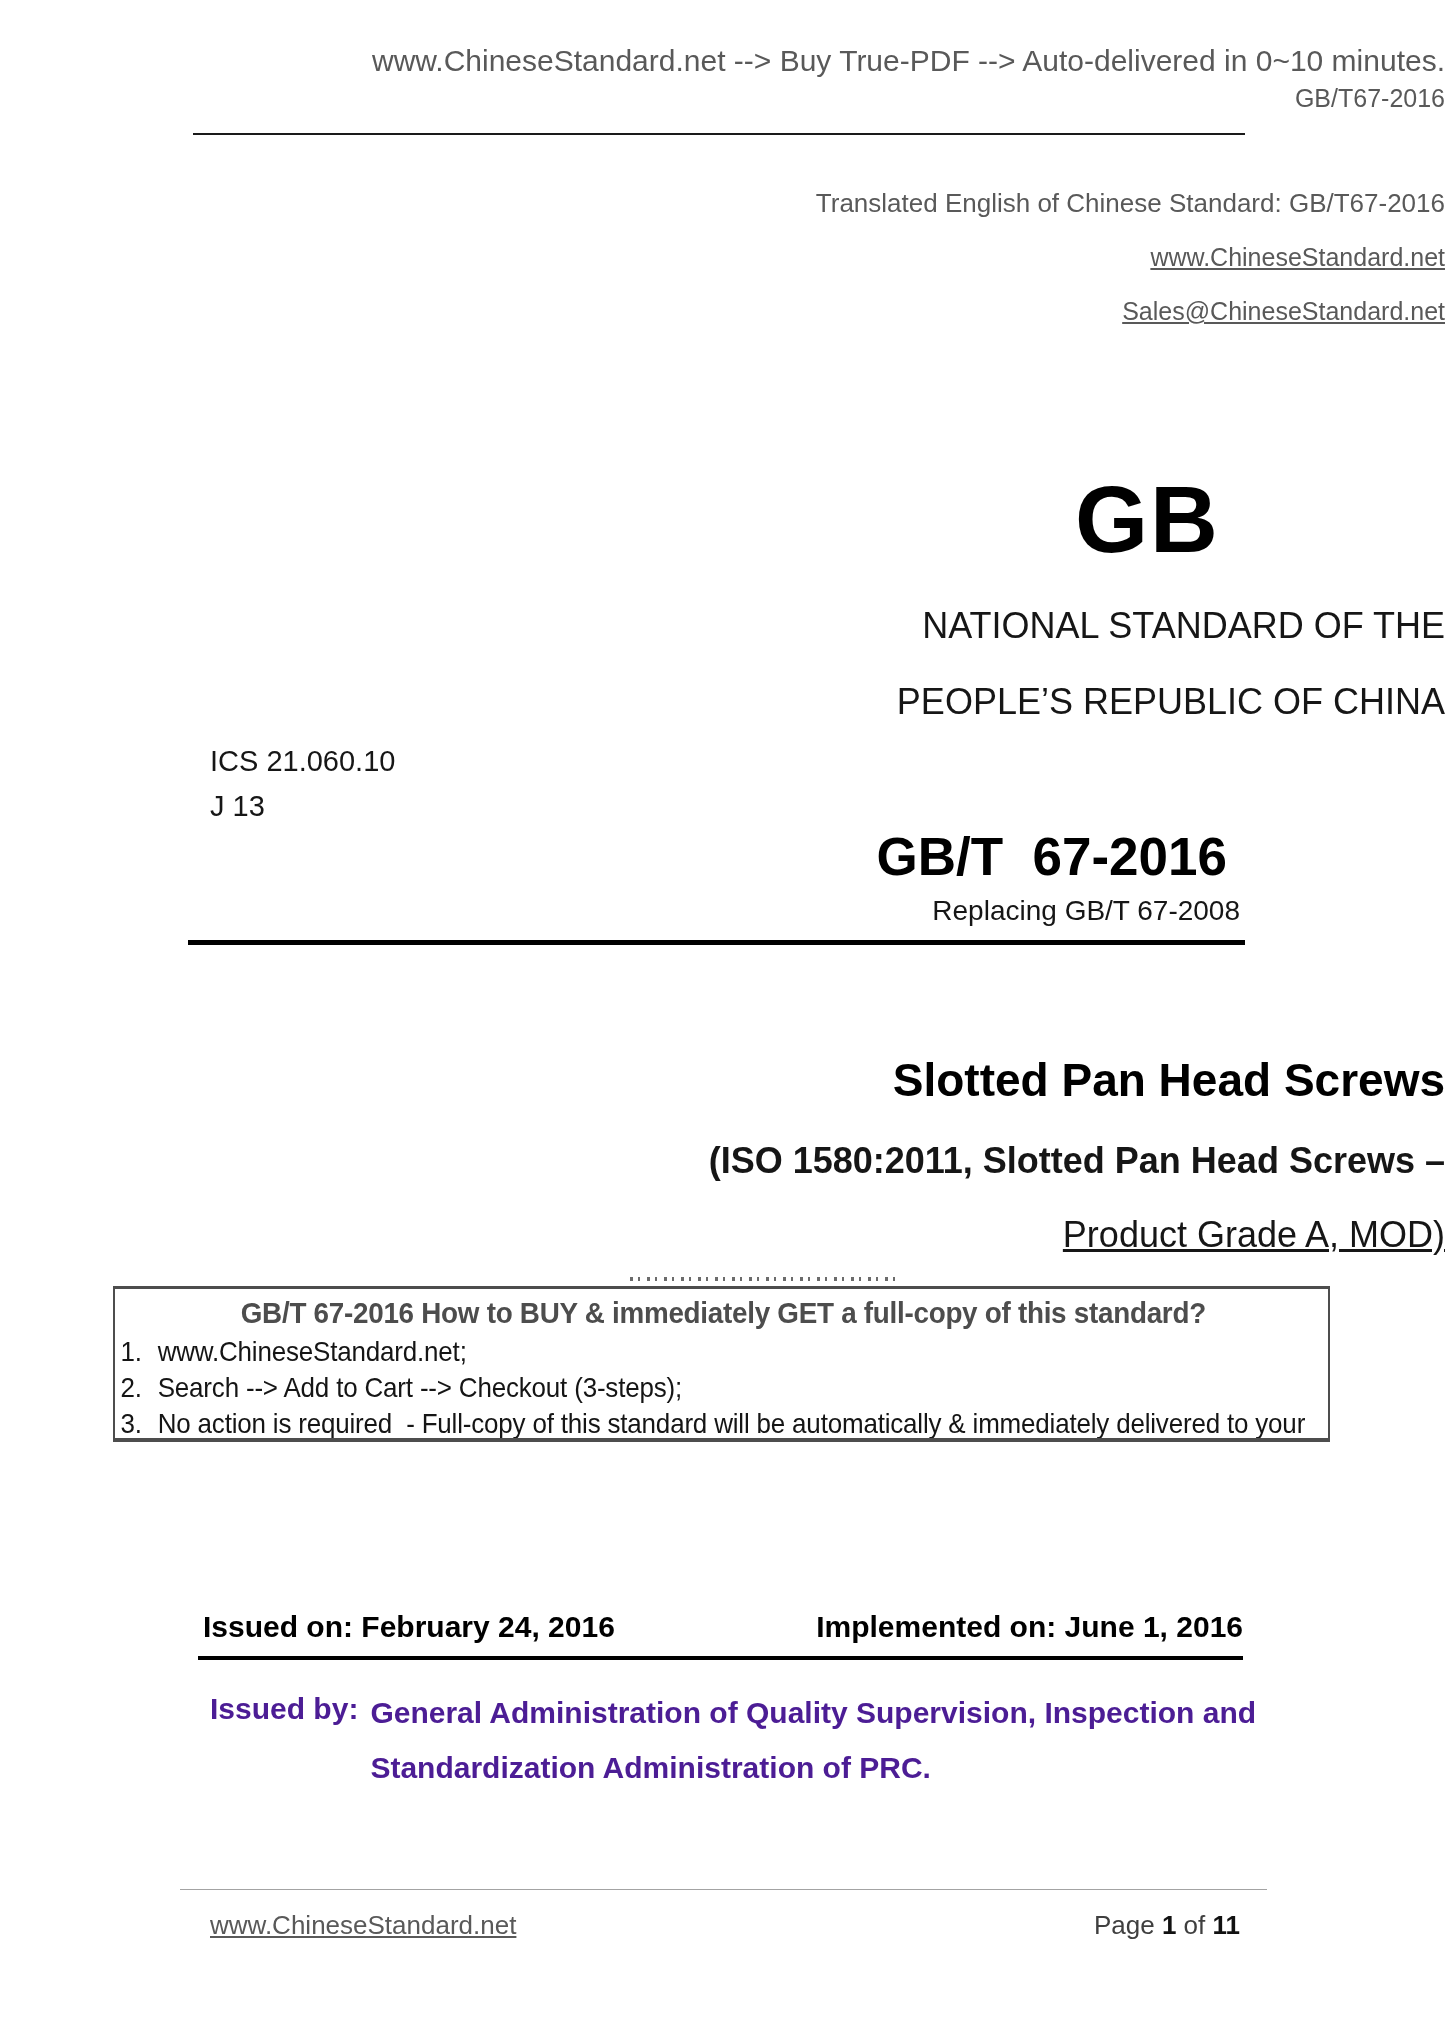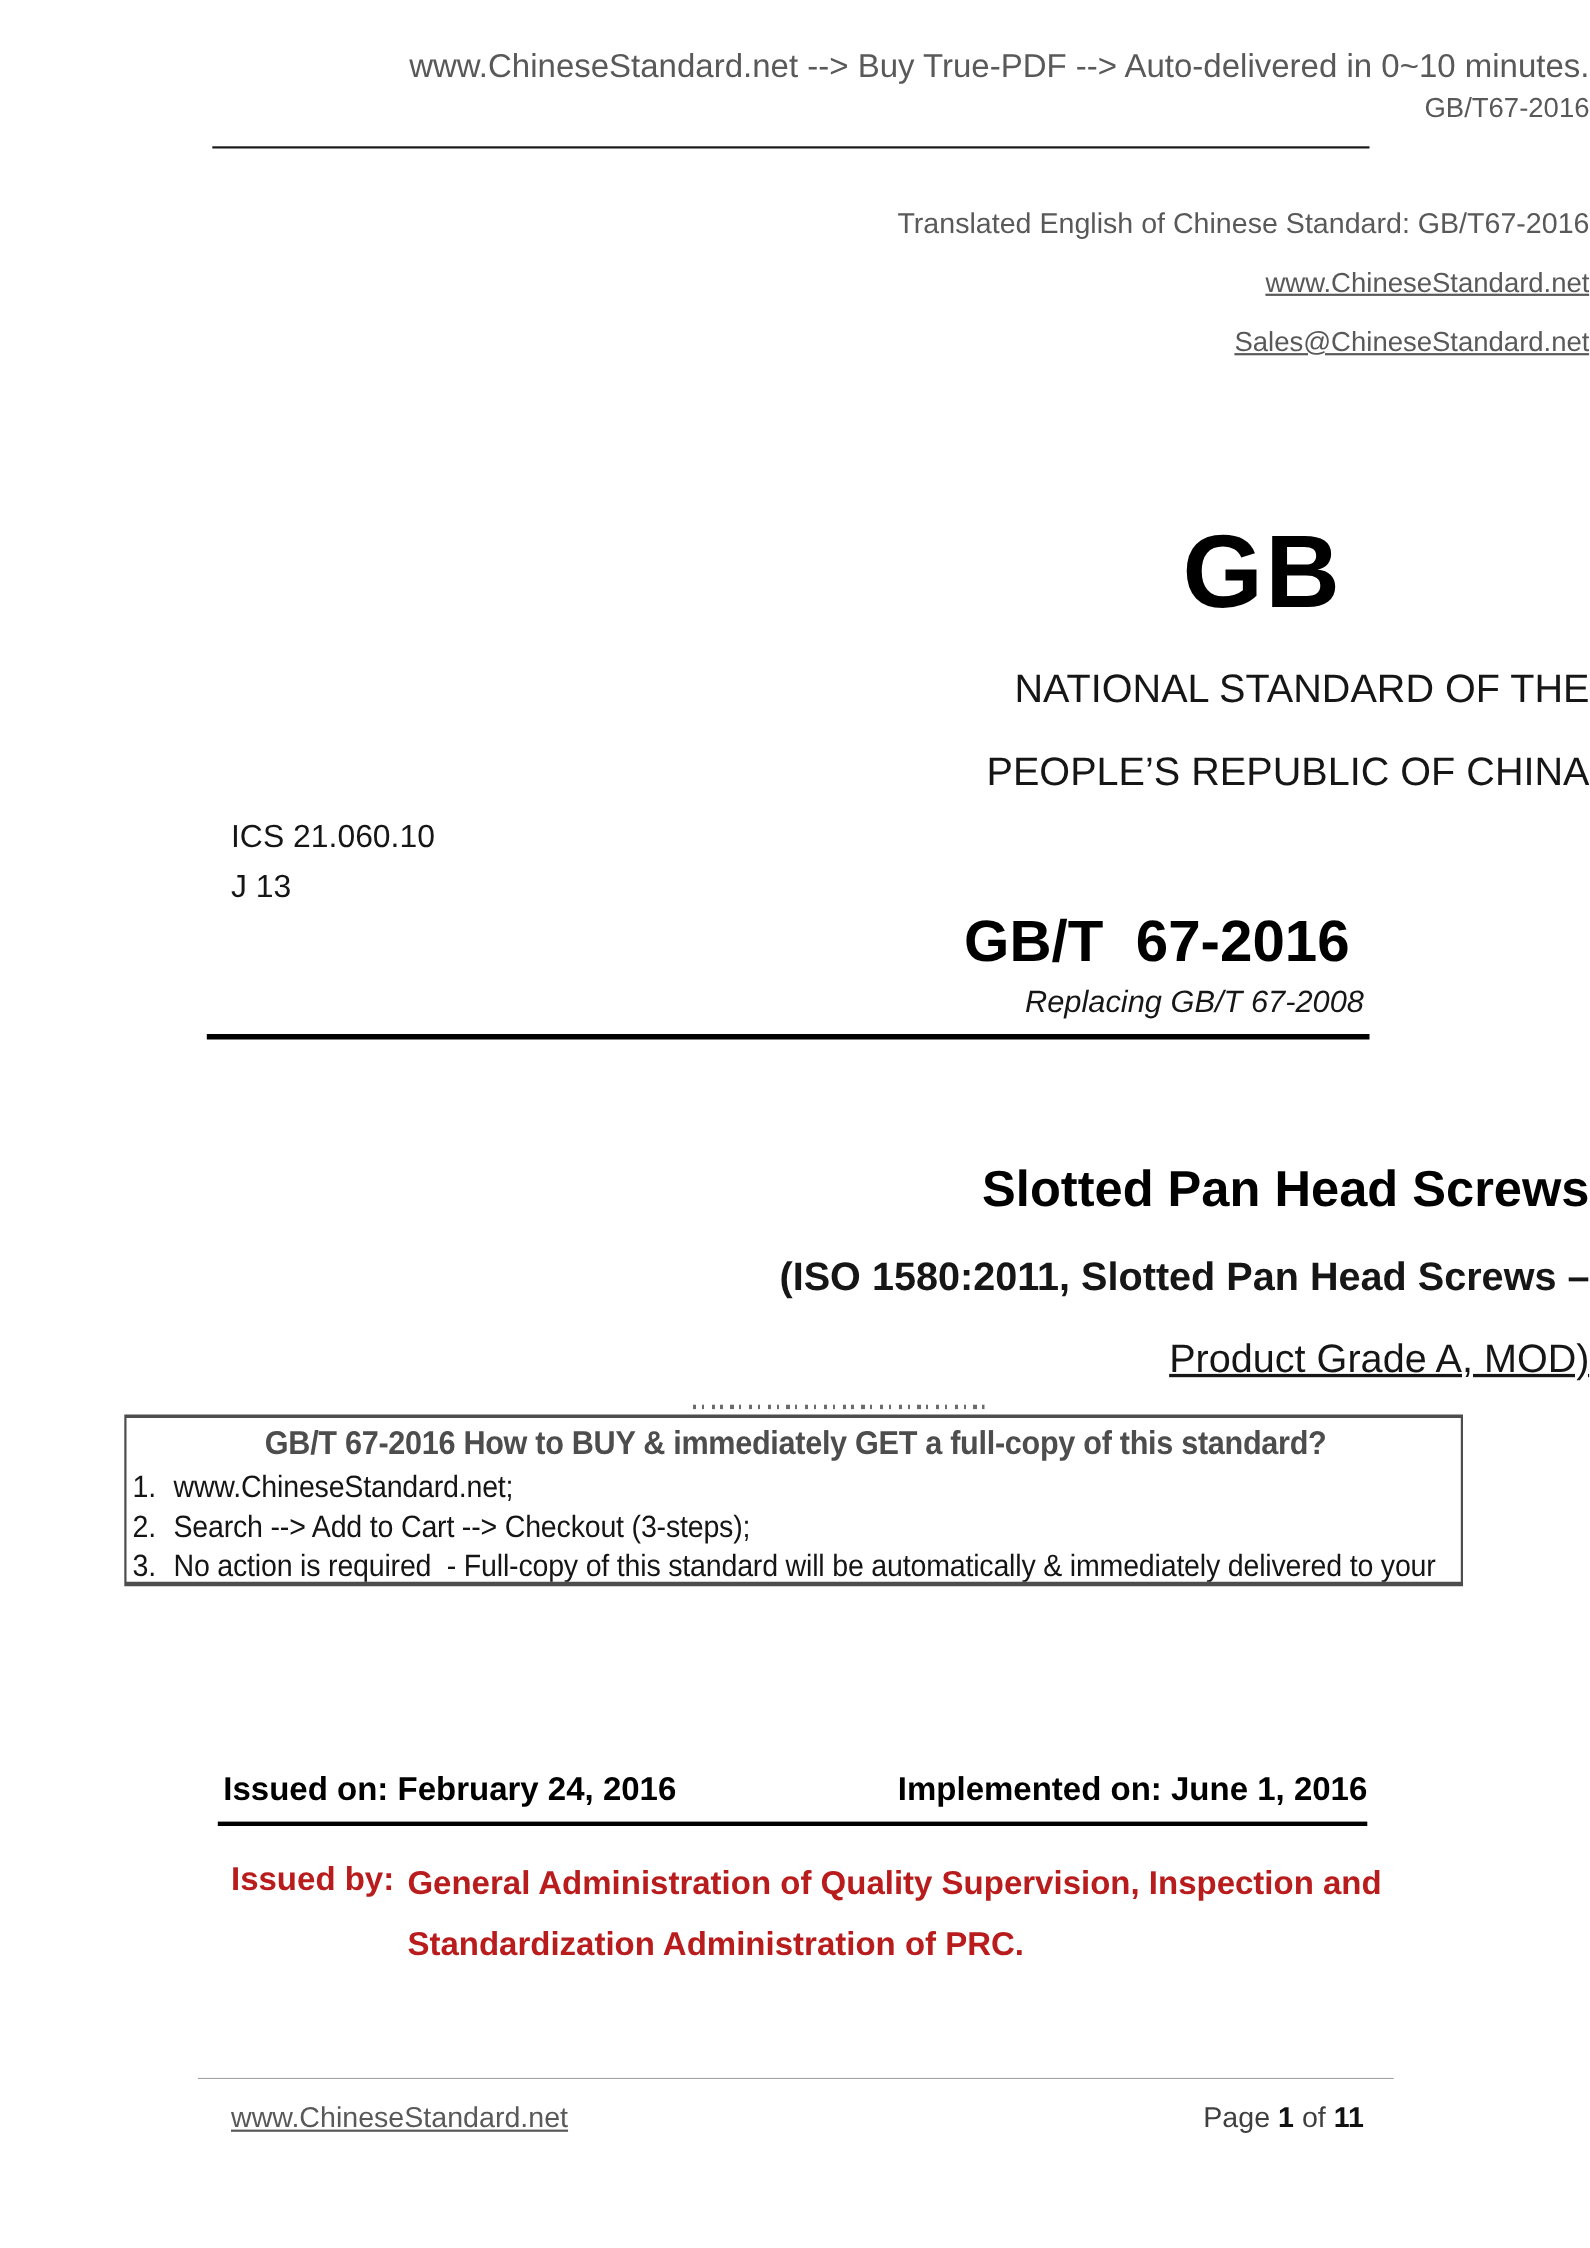--- a/index.html
+++ b/index.html
@@ -27,21 +27,21 @@
   .link-sales { top:297px; font-size:25px; }
 
   .gb-logo { top:473px; right:225px; font-size:94px; line-height:94px; font-weight:bold; letter-spacing:2px; color:#000; text-align:right; left:auto; }
   .national1 { top:605px; font-size:36px; color:#161616;padding-left:44px; }
   .national2 { top:681px; font-size:36px; color:#161616; }
 
   .ics  { top:745px; left:210px; font-size:29px; color:#161616; }
   .jcls { top:790px; left:210px; font-size:29px; color:#161616; }
 
   .std-code { top:826px; right:218px; font-size:53px; font-weight:bold; color:#000; white-space:pre; text-align:right; }
-  .replacing { top:895px; right:205px; font-size:28px; color:#161616; text-align:right;font-style:italic; }
+  .replacing { top:895px; right:205px; font-size:28px; color:#161616; text-align:right; }
   .rule-mid { top:940px; left:188px; right:200px; height:5px; background:#000; }
 
   .doc-title { top:1053px; font-size:46px; font-weight:bold; color:#000; }
   .doc-sub1  { top:1140px; font-size:36px; color:#161616;font-weight:bold; }
   .doc-sub2  { top:1214px; font-size:36px; color:#161616;text-decoration:underline; }
 
   .clip-frag {
     top:1277px; left:630px; width:265px; height:4px; opacity:.75;
     background:repeating-linear-gradient(90deg,#3a3a3a 0 3px,transparent 3px 8px,#3a3a3a 8px 10px,transparent 10px 17px);
   }
@@ -62,21 +62,21 @@
     line-height:38px; letter-spacing:-0.3px;
   }
   .buy-list { margin-top:2px; }
   .buy-item { display:flex; font-size:28px; color:#151515; line-height:36px; letter-spacing:-0.2px; }
   .buy-item .num { width:46px; flex:0 0 46px; padding-left:6px; }
   .buy-item .txt { flex:1; padding-right:14px; white-space:pre-wrap; }
 
   .dates-row { top:1610px; left:203px; right:202px; display:flex; justify-content:space-between; font-size:30px; font-weight:bold; color:#000; }
   .rule-dates { top:1656px; left:198px; right:202px; height:4px; background:#000; }
 
-  .issuer { top:1692px; left:210px; right:180px; display:flex; font-size:30px; font-weight:bold; color:#b91c1c; }
+  .issuer { top:1692px; left:210px; right:180px; display:flex; font-size:30px; font-weight:bold; color:#4c1d95; }
   .issuer .label { flex:0 0 auto; padding-right:12px; }
   .issuer .lines { flex:1; }
   .issuer .lines div { line-height:42px; }
   .issuer .line3 { margin-top:13px; }
 
   .rule-footer { top:1889px; left:180px; right:178px; height:1px; background:#a3a3a3; }
   .footer-row { top:1910px; left:210px; right:205px; display:flex; justify-content:space-between; align-items:baseline; font-size:26px; }
   .page-ind { color:#3f3f3f; }
   .page-ind .num { font-weight:bold; color:#111; }
 </style>

